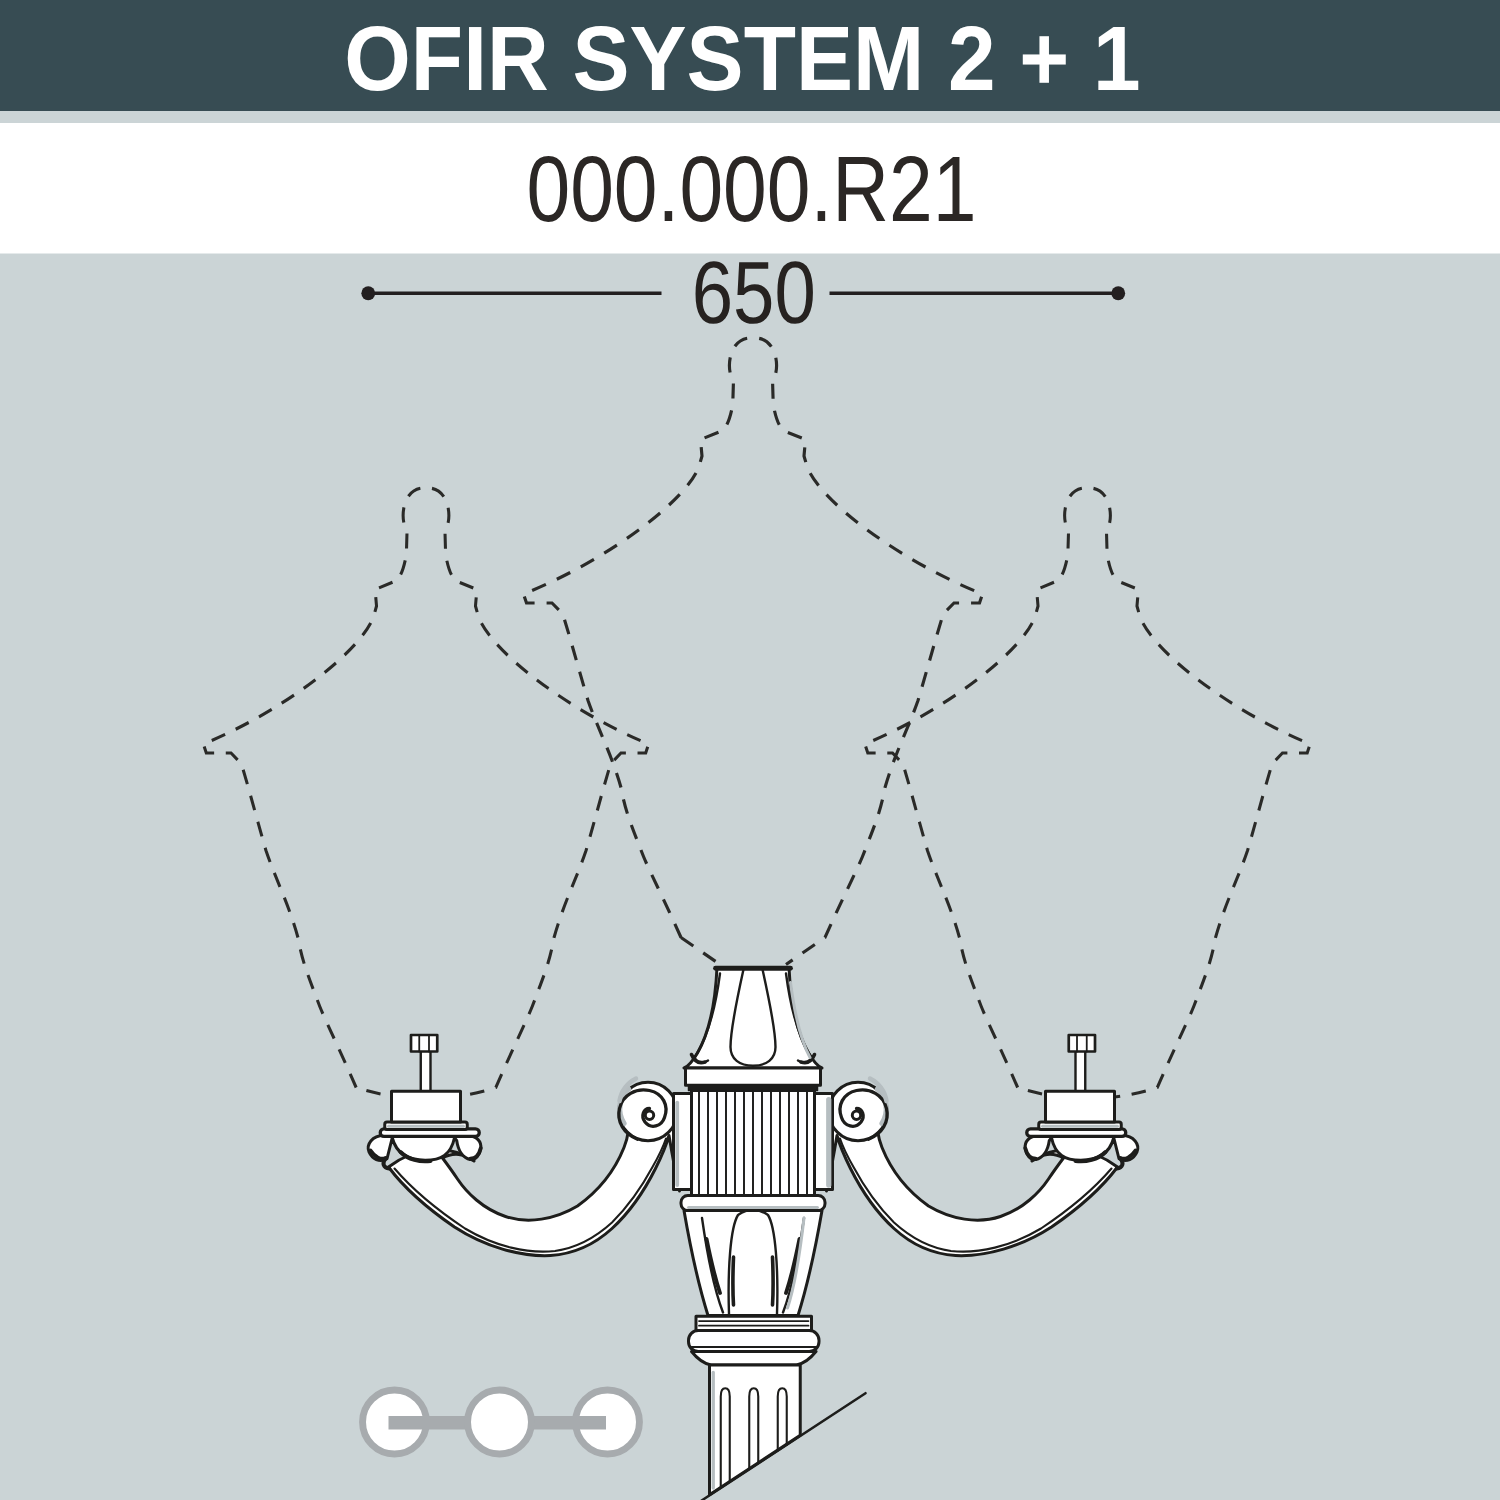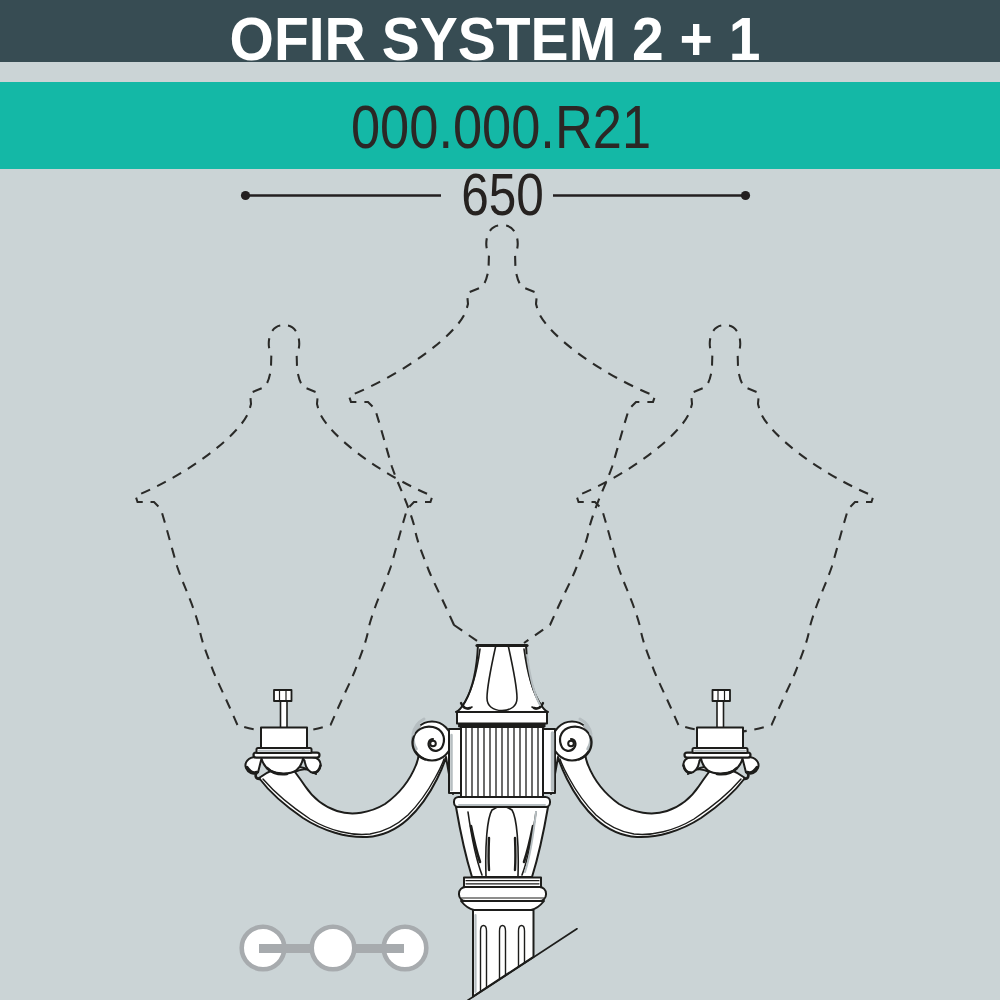--- a/index.html
+++ b/index.html
@@ -1,19 +1,19 @@
 <!DOCTYPE html>
 <html><head>
 <meta charset="utf-8">
 <style>
   html,body { margin:0; padding:0; }
   body { width:1000px; height:1000px; background:#cbd4d6; overflow:hidden;
          font-family:"Liberation Sans", sans-serif; position:relative; }
-  .bar1 { position:absolute; left:0; top:0; width:1000px; height:62px; background:#374c53; }
-  .bar2 { position:absolute; left:0; top:82px; width:1000px; height:87px; background:#14b8a6; }
+  .bar1 { position:absolute; left:0; top:0; width:1000px; height:74px; background:#374c53; }
+  .bar2 { position:absolute; left:0; top:82px; width:1000px; height:87px; background:#ffffff; }
   .t1 { position:absolute; left:0; top:4px; left:-5px; width:1000px; text-align:center;
         color:#fff; font-weight:bold; font-size:61px; transform:scale(0.935,1); }
   .t2 { position:absolute; left:0; top:9px; left:1px; width:1000px; text-align:center;
         color:#2b2725; font-weight:normal; font-size:62px; transform:scale(0.845,1); }
 </style>
 </head>
 <body>
 <div class="bar1">
     <div class="t1">OFIR SYSTEM 2 + 1</div>
   </div>

